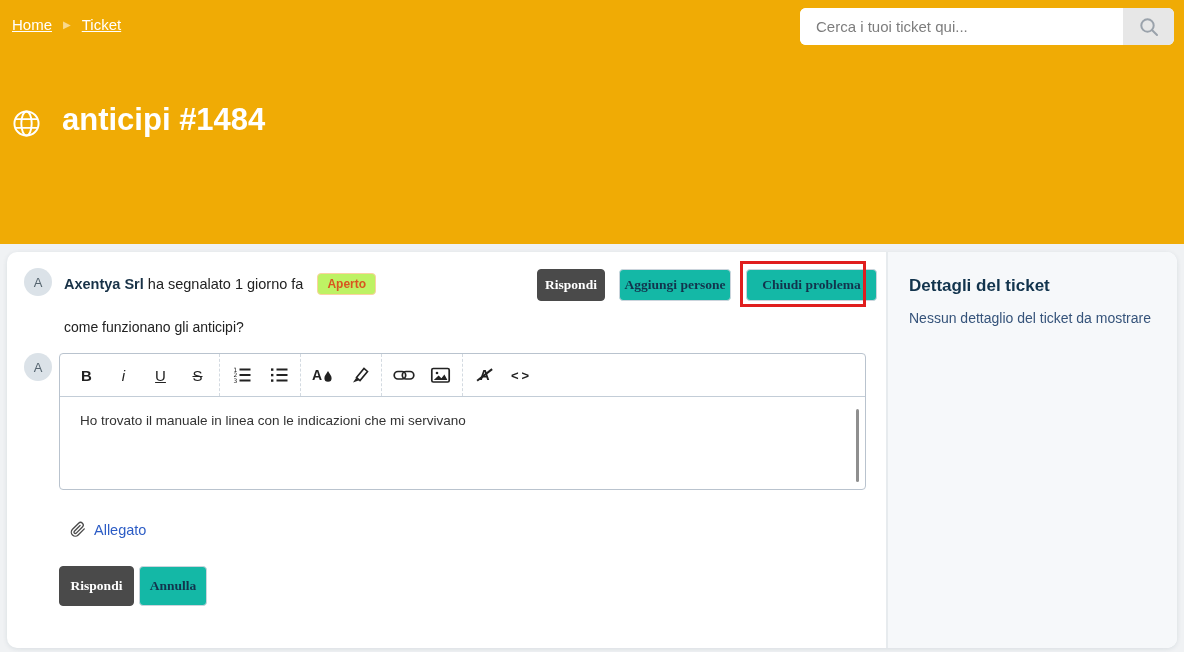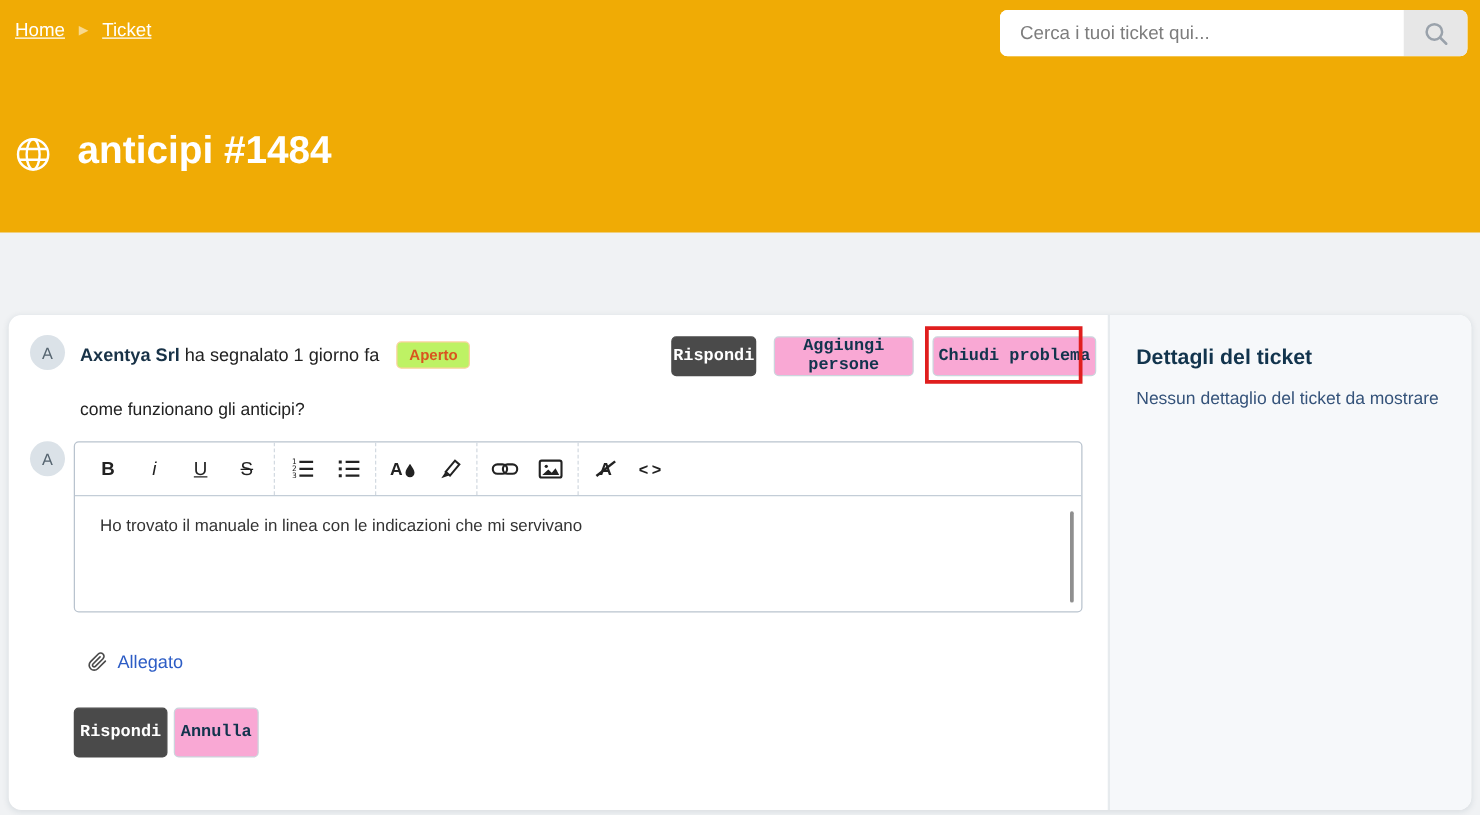--- a/index.html
+++ b/index.html
@@ -1,20 +1,20 @@
 <!DOCTYPE html>
 <html><head>
 <meta charset="utf-8">
 <style>
   * { margin:0; padding:0; box-sizing:border-box; }
   html,body { width:1184px; height:652px; overflow:hidden;
     font-family:"Liberation Sans","DejaVu Sans",sans-serif; background:#f0f2f4; }
 
   
-  .hero { position:absolute; left:0; top:0; width:1184px; height:186px; background:#F0AB05; }
+  .hero { position:absolute; left:0; top:0; width:1184px; height:244px; background:#F0AB05; }
   .breadcrumb { position:absolute; left:12px; top:16px; display:flex; align-items:center; gap:11px;
     font-size:15px; color:#fff; }
   .crumb { color:#fff; text-decoration:underline; cursor:pointer; }
   .crumb-sep { font-size:10px; color:rgba(255,255,255,0.55); }
 
   .searchbox { position:absolute; left:800px; top:8px; width:374px; height:37px; background:#fff;
     border-radius:6px; display:flex; overflow:hidden; }
   .searchbox input { flex:1; border:none; outline:none; padding:0 16px; font-size:15px; color:#333;
     font-family:inherit; }
   .searchbox input::placeholder { color:#7d7d7d; }
@@ -37,23 +37,23 @@
   .avatar { position:absolute; width:28px; height:28px; border-radius:50%; background:#dbe2e8;
     color:#55646f; font-size:13px; display:flex; align-items:center; justify-content:center; }
   .av1 { left:24px; top:268px; }
   .av2 { left:24px; top:353px; }
   .meta { position:absolute; left:64px; top:274px; font-size:14.5px; color:#222; }
   .meta b { color:#183247; }
   .badge { display:inline-block; margin-left:10px; padding:3px 9px; font-size:12px; font-weight:bold;
     color:#D9551F; background:#bef264; border:1px solid #FBD2A0; border-radius:4px; position:relative; top:-1px; }
 
   .btn { position:absolute; height:32px; border-radius:4px; font-size:13.5px; font-weight:bold;
-    display:flex; align-items:center; justify-content:center; cursor:pointer; font-family:Liberation Mono, monospace; }
+    display:flex; align-items:center; justify-content:center; cursor:pointer; font-family:Liberation Serif, serif; }
   .btn-dark { background:#4A4A4A; color:#fff; border:1px solid #4A4A4A; }
-  .btn-light { background:#f9a8d4; color:#12344D; border:1px solid #cbd4dc; }
+  .btn-light { background:#14b8a6; color:#12344D; border:1px solid #cbd4dc; }
   .b-reply1 { left:537px; top:269px; width:68px; }
   .b-add { left:619px; top:269px; width:112px; }
   .b-close { left:746px; top:269px; width:131px; }
   .annotation { position:absolute; left:740px; top:261px; width:126px; height:46px;
     border:3px solid #E01E1E; pointer-events:none; }
 
   .question { position:absolute; left:64px; top:319px; font-size:14px; color:#222; }
 
   
   .editor { position:absolute; left:59px; top:353px; width:807px; height:137px; background:#fff;

